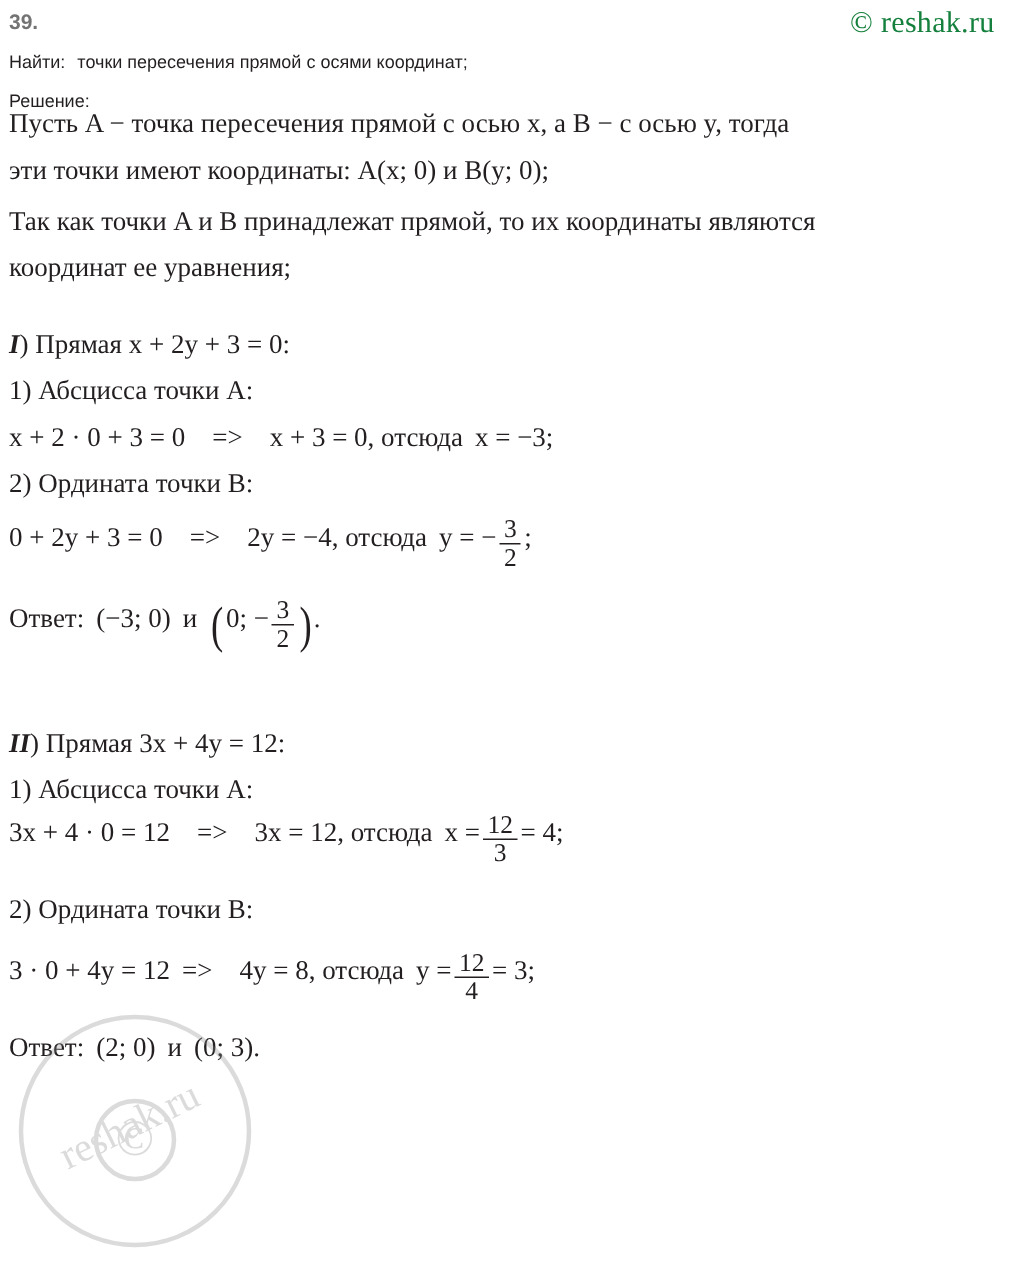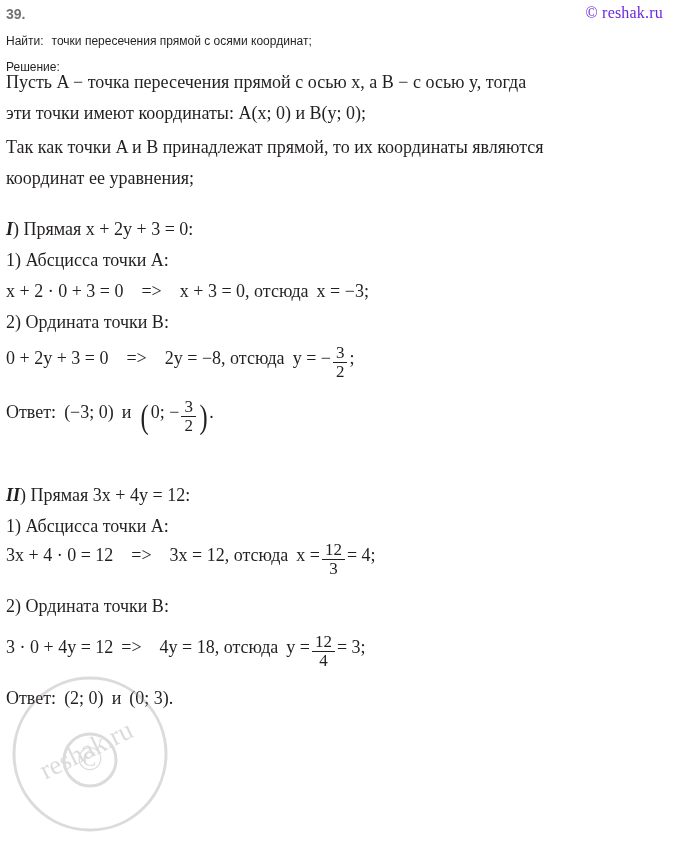--- a/index.html
+++ b/index.html
@@ -27,22 +27,22 @@
     font-weight: bold;
     font-size: 14px;
     line-height: 20px;
     color: #737373;
   }
   .watermark-top {
     position: absolute;
     top: 4px;
     right: 10px;
     font-family: "Liberation Serif", serif;
-    font-size: 16px;
-    color: #6d28d9;
+    font-size: 20px;
+    color: #15803d;
     letter-spacing: 0.2px;
   }
   .line {
     font-size: 18px;
     line-height: 1.0;
     margin: 0 0 0 0;
     white-space: nowrap;
   }
   .sans {
     font-family: "Liberation Sans", sans-serif;
@@ -133,41 +133,41 @@
 
   <div class="line blk">1) Абсцисса точки A:</div>
 
   <div class="line blk">
     <span>x + 2 · 0 + 3 = 0</span><span class="sp"></span><span>=&gt;</span><span class="sp"></span><span>x + 3 = 0</span><span>, отсюда</span><span class="sp-sm"></span><span>x = −3;</span>
   </div>
 
   <div class="line blk">2) Ордината точки B:</div>
 
   <div class="line blk">
-    <span>0 + 2y + 3 = 0</span><span class="sp"></span><span>=&gt;</span><span class="sp"></span><span>2y = −8</span><span>, отсюда</span><span class="sp-sm"></span><span>y = −</span><span class="frac"><span class="num">3</span><span class="den">2</span></span><span>;</span>
+    <span>0 + 2y + 3 = 0</span><span class="sp"></span><span>=&gt;</span><span class="sp"></span><span>2y = −4</span><span>, отсюда</span><span class="sp-sm"></span><span>y = −</span><span class="frac"><span class="num">3</span><span class="den">2</span></span><span>;</span>
   </div>
 
   <div class="line blk" style="margin-top:17px;">
     <span>Ответ:</span><span class="sp-sm"></span><span>(−3; 0)</span><span class="sp-sm"></span><span>и</span><span class="sp-sm"></span><span class="tallparen">(</span><span>0; −</span><span class="frac"><span class="num">3</span><span class="den">2</span></span><span class="tallparen">)</span><span>.</span>
   </div>
 
   <div class="line gap-big" style="margin-top:52px;">
     <span class="bi">II</span><span>) Прямая 3x + 4y = 12:</span>
   </div>
 
   <div class="line blk">1) Абсцисса точки A:</div>
 
   <div class="line blk" style="margin-top:6px;">
     <span>3x + 4 · 0 = 12</span><span class="sp"></span><span>=&gt;</span><span class="sp"></span><span>3x = 12</span><span>, отсюда</span><span class="sp-sm"></span><span>x =</span><span class="frac"><span class="num">12</span><span class="den">3</span></span><span>= 4;</span>
   </div>
 
   <div class="line blk" style="margin-top:19px;">2) Ордината точки B:</div>
 
   <div class="line blk" style="margin-top:18px;">
-    <span>3 · 0 + 4y = 12</span><span class="sp-sm"></span><span>=&gt;</span><span class="sp"></span><span>4y = 18</span><span>, отсюда</span><span class="sp-sm"></span><span>y =</span><span class="frac"><span class="num">12</span><span class="den">4</span></span><span>= 3;</span>
+    <span>3 · 0 + 4y = 12</span><span class="sp-sm"></span><span>=&gt;</span><span class="sp"></span><span>4y = 8</span><span>, отсюда</span><span class="sp-sm"></span><span>y =</span><span class="frac"><span class="num">12</span><span class="den">4</span></span><span>= 3;</span>
   </div>
 
   <div class="line blk" style="margin-top:19px;">
     <span>Ответ:</span><span class="sp-sm"></span><span>(2; 0)</span><span class="sp-sm"></span><span>и</span><span class="sp-sm"></span><span>(0; 3).</span>
   </div>
 
   <div class="watermark-circle">
     <svg width="164" height="164" viewBox="0 0 164 164" xmlns="http://www.w3.org/2000/svg">
       <circle cx="82" cy="82" r="76" fill="none" stroke="#8a8a8a" stroke-width="3"></circle>
       <circle cx="82" cy="88" r="26" fill="none" stroke="#8a8a8a" stroke-width="3"></circle>

